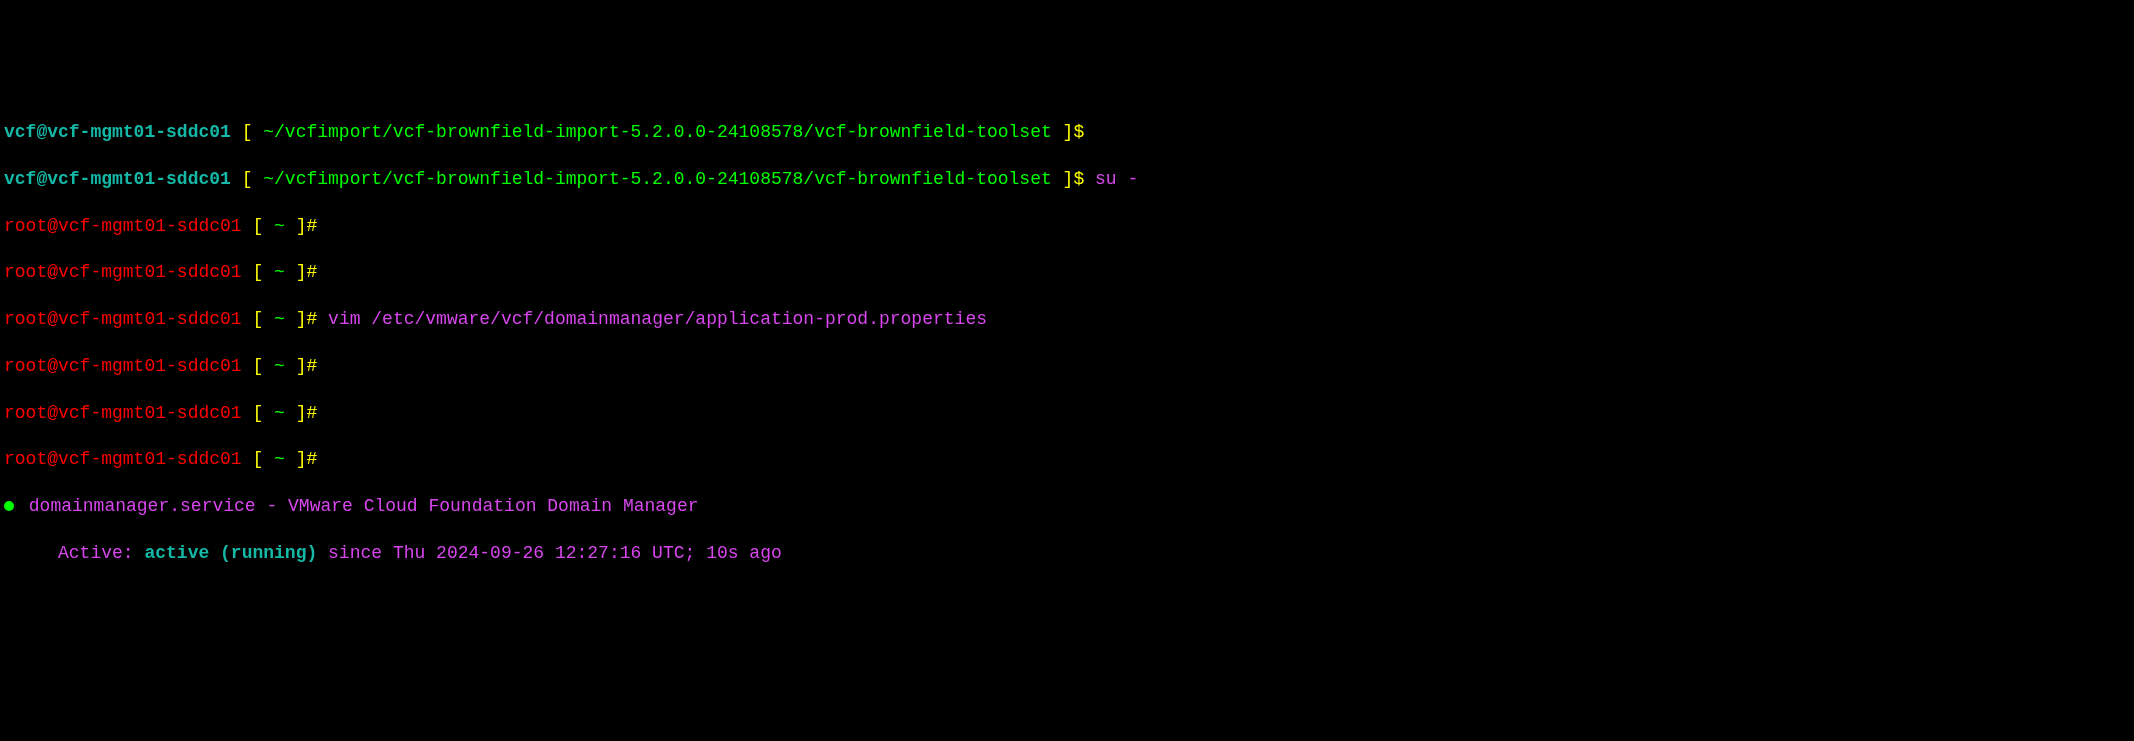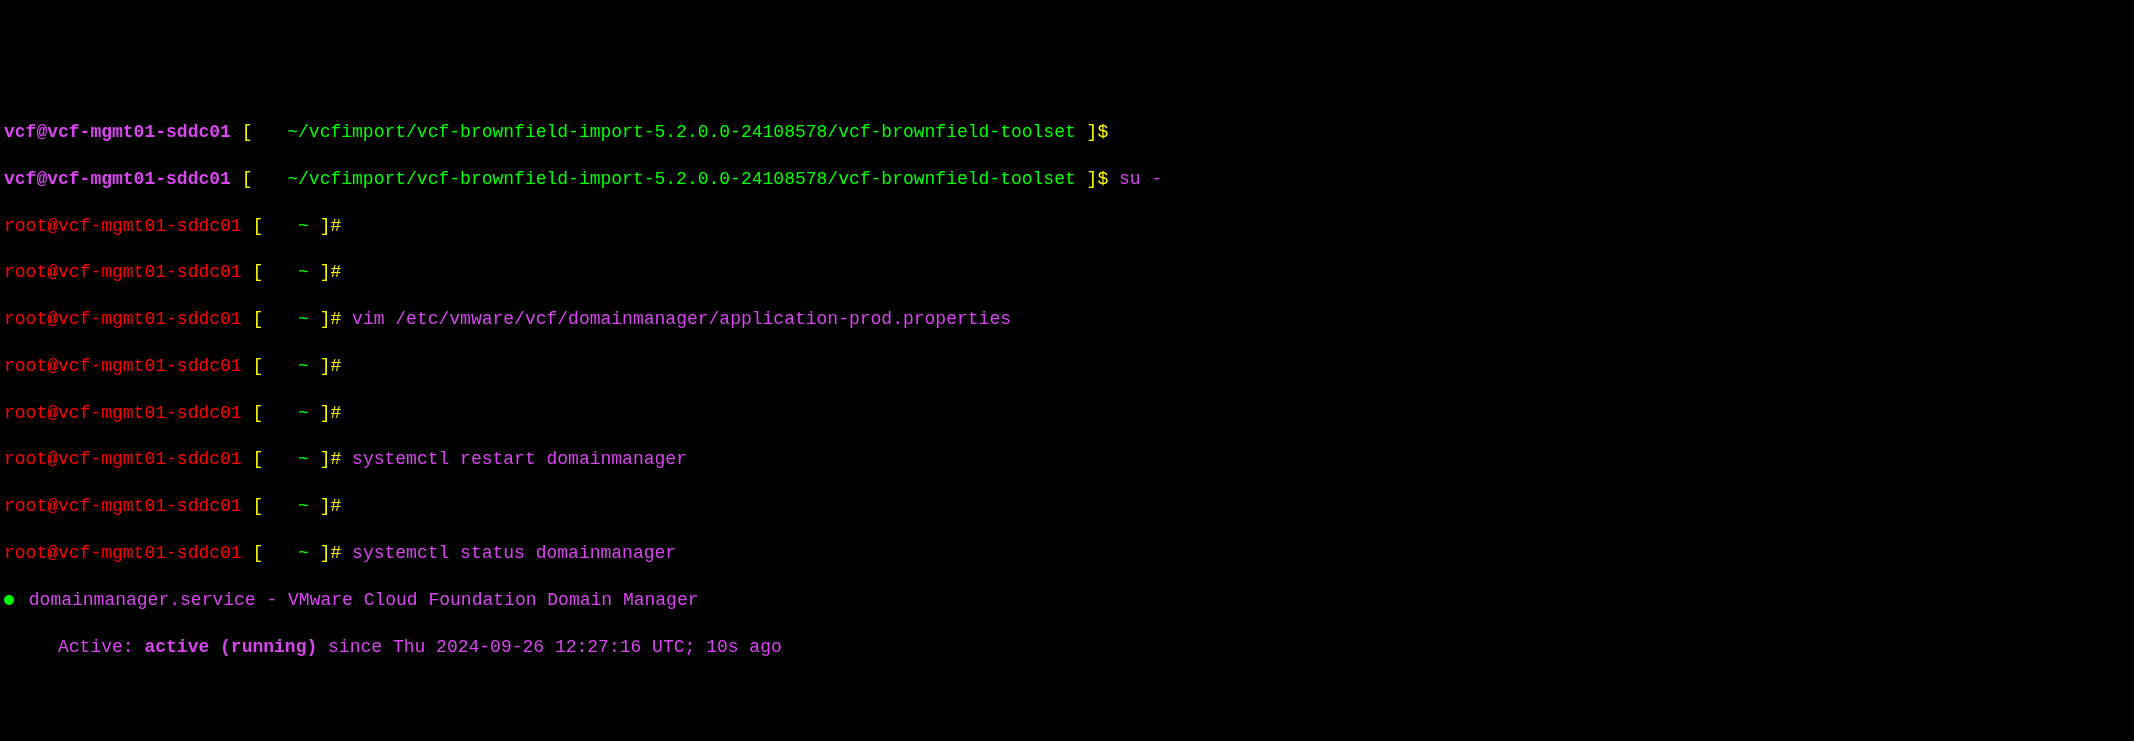--- a/index.html
+++ b/index.html
@@ -15,24 +15,23 @@
       color: #ffffff;
       padding: 4px;
       white-space: pre;
       overflow-x: auto;
     }
     .line {
       white-space: pre;
     }
     .green {
       color: #00ff00;
-      margin-left: 24px;
     }
     .green-bold {
-      color: #d946ef;
+      color: #14b8a6;
       font-weight: bold;
       margin-top: 48px;
     }
     .red {
       color: #ff0000;
       text-align: center;
     }
     .yellow {
       color: #ffff00;
     }
@@ -58,23 +57,21 @@
 
 
 <div class="terminal">
 <div class="line"><span class="green-bold">vcf@vcf-mgmt01-sddc01</span><span class="yellow"> [ </span><span class="green">~/vcfimport/vcf-brownfield-import-5.2.0.0-24108578/vcf-brownfield-toolset</span><span class="yellow"> ]$ </span></div>
 <div class="line"><span class="green-bold">vcf@vcf-mgmt01-sddc01</span><span class="yellow"> [ </span><span class="green">~/vcfimport/vcf-brownfield-import-5.2.0.0-24108578/vcf-brownfield-toolset</span><span class="yellow"> ]$ </span><span class="white">su -</span></div>
 <div class="line"><span class="red">root@vcf-mgmt01-sddc01</span><span class="yellow"> [ </span><span class="green">~</span><span class="yellow"> ]# </span></div>
 <div class="line"><span class="red">root@vcf-mgmt01-sddc01</span><span class="yellow"> [ </span><span class="green">~</span><span class="yellow"> ]# </span></div>
 <div class="line"><span class="red">root@vcf-mgmt01-sddc01</span><span class="yellow"> [ </span><span class="green">~</span><span class="yellow"> ]# </span><span class="white">vim /etc/vmware/vcf/domainmanager/application-prod.properties</span></div>
 <div class="line"><span class="red">root@vcf-mgmt01-sddc01</span><span class="yellow"> [ </span><span class="green">~</span><span class="yellow"> ]# </span></div>
 <div class="line"><span class="red">root@vcf-mgmt01-sddc01</span><span class="yellow"> [ </span><span class="green">~</span><span class="yellow"> ]# </span></div>
-<div class="line"><span class="red">root@vcf-mgmt01-sddc01</span><span class="yellow"> [ </span><span class="green">~</span><span class="yellow"> ]# </span><span class="white">systemctl restart domainmanager</span></div>
 <div class="line"><span class="red">root@vcf-mgmt01-sddc01</span><span class="yellow"> [ </span><span class="green">~</span><span class="yellow"> ]# </span></div>
-<div class="line"><span class="red">root@vcf-mgmt01-sddc01</span><span class="yellow"> [ </span><span class="green">~</span><span class="yellow"> ]# </span><span class="white">systemctl status domainmanager</span></div>
 <div class="line"><span class="dot-green"></span><span class="white"> domainmanager.service - VMware Cloud Foundation Domain Manager</span></div>
 <div class="line"><span class="white">     Active: </span><span class="green-bold">active (running)</span><span class="white"> since Thu 2024-09-26 12:27:16 UTC; 10s ago</span></div>
 
 
 
 
 
 
 
 

